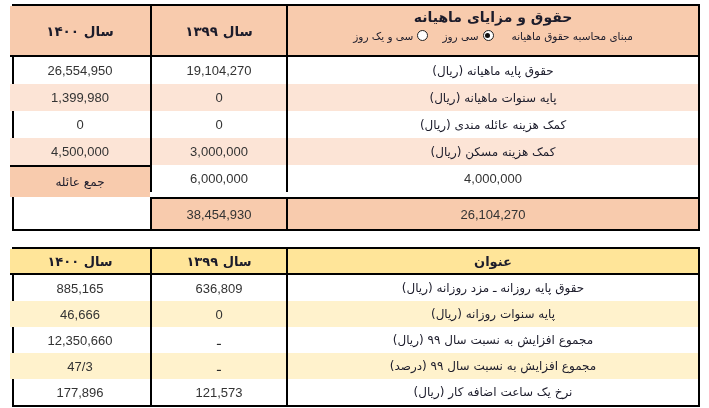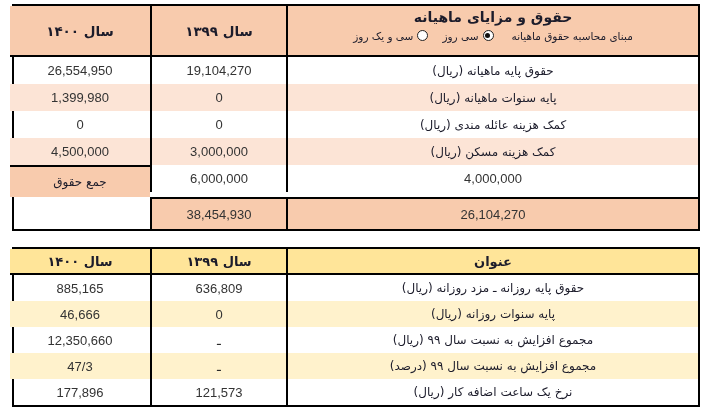--- a/index.html
+++ b/index.html
@@ -88,21 +88,21 @@
     <div class="cell num">0</div>
     <div class="cell num">0</div>
 
     <div class="cell label alt">کمک هزینه مسکن (ریال)</div>
     <div class="cell num alt">3,000,000</div>
     <div class="cell num alt">4,500,000</div>
 
     <div class="cell num">4,000,000</div>
     <div class="cell num">6,000,000</div>
 
-    <div class="cell label total">جمع حقوق</div>
+    <div class="cell label total">جمع عائله</div>
     <div class="cell num total">26,104,270</div>
     <div class="cell num total">38,454,930</div>
   </section>
 
   <section class="grid-table t2">
 
     <div class="cell hdr">عنوان</div>
     <div class="cell hdr">سال ۱۳۹۹</div>
     <div class="cell hdr">سال ۱۴۰۰</div>
 

